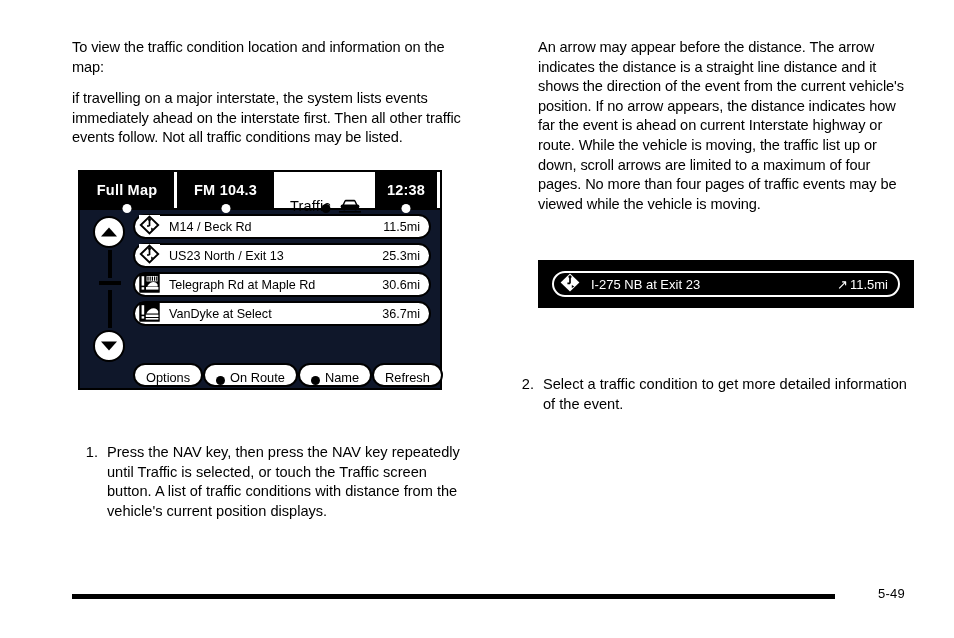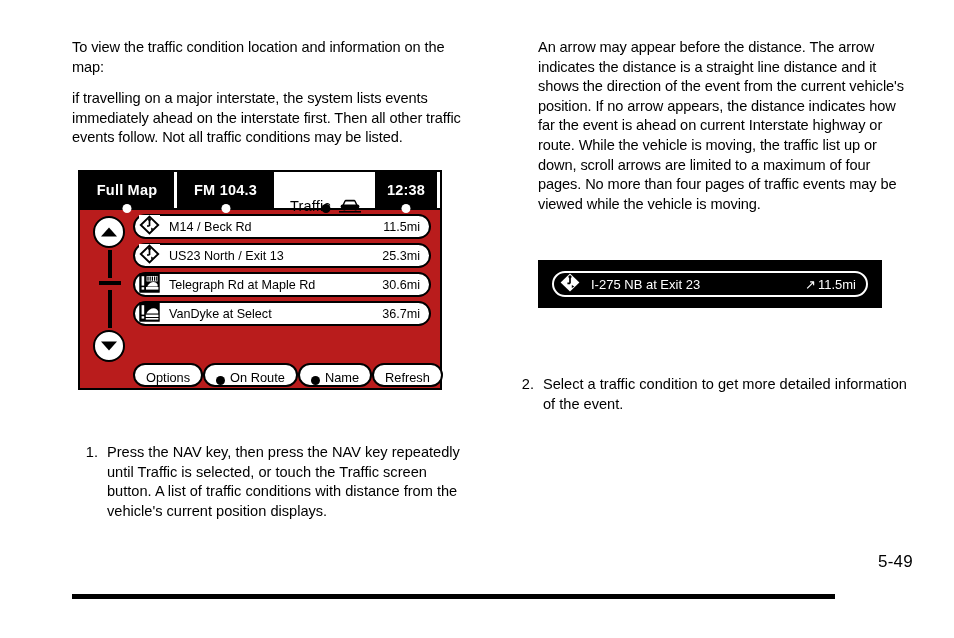--- a/index.html
+++ b/index.html
@@ -78,21 +78,21 @@
   }
 
   
   .nav-unit {
     position: absolute;
     left: 78px;
     top: 170px;
     width: 364px;
     height: 220px;
     border: 2px solid #000;
-    background: #b91c1c;
+    background: #0f172a;
     box-sizing: border-box;
   }
 
   
   .nav-header {
     position: relative;
     height: 36px;
     display: flex;
     align-items: stretch;
     background: #ffffff;
@@ -277,21 +277,21 @@
   }
   .spacer-a { width: 26px; }
   .spacer-b { width: 3px; }
   .spacer-flex { flex: 1 1 auto; }
 
   
   .callout {
     position: absolute;
     left: 538px;
     top: 260px;
-    width: 344px;
+    width: 376px;
     height: 48px;
     background: #000000;
     display: flex;
     align-items: center;
     box-sizing: border-box;
     padding: 0 14px;
   }
   .callout-pill {
     flex: 1 1 auto;
     height: 26px;
@@ -324,22 +324,22 @@
     position: absolute;
     left: 72px;
     top: 594px;
     width: 763px;
     height: 5px;
     background: #000;
   }
   .page-num {
     position: absolute;
     left: 878px;
-    top: 552px;
-    font-size: 17px;
+    top: 586px;
+    font-size: 13px;
     letter-spacing: 0.2px;
   }
 </style>
 </head>
 <body>
 
 <div class="page">
 
   <div class="col-left">
     <p class="body-text">To view the traffic condition location and information on the map:</p>

